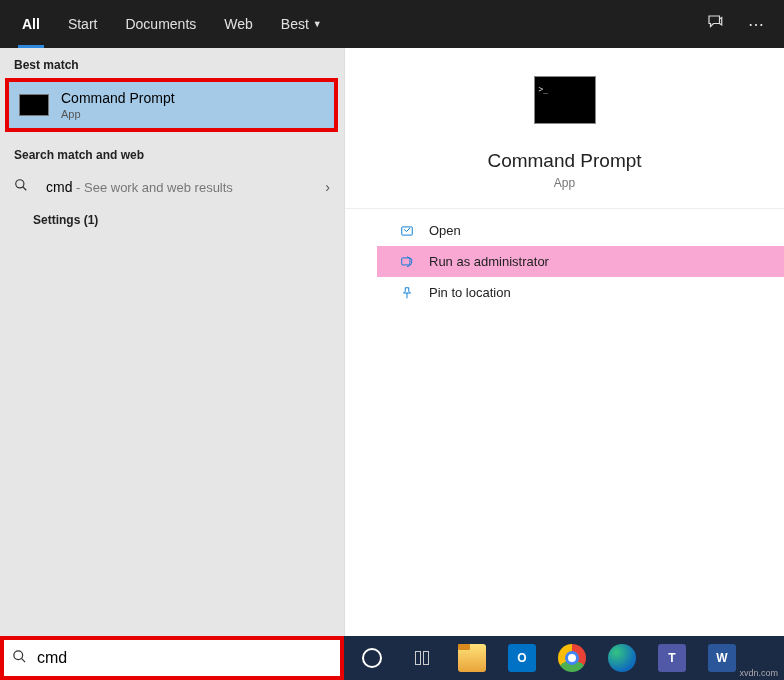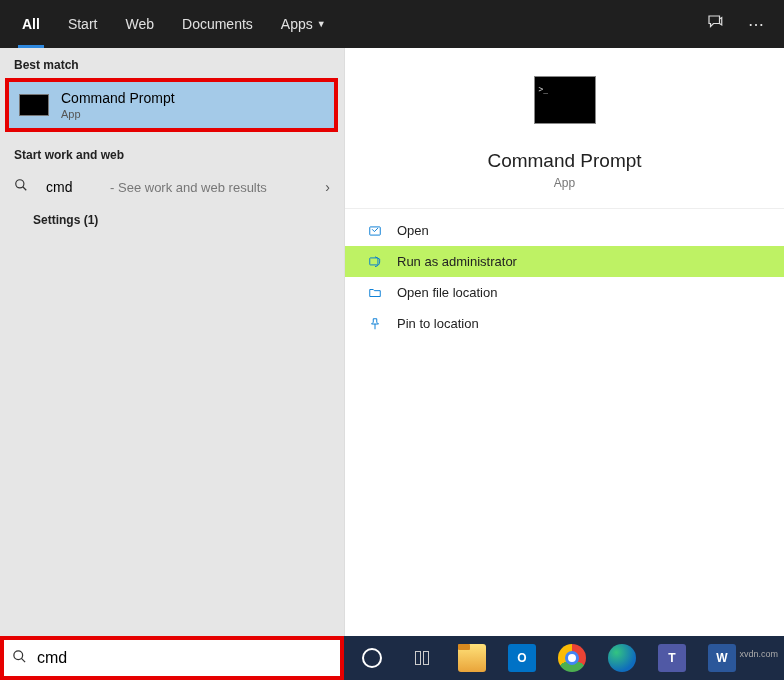--- a/index.html
+++ b/index.html
@@ -33,35 +33,35 @@
   }
   .best-match .icon-box { width: 30px; height: 22px; background: #000; border: 1px solid #777; margin-right: 12px; }
   .bm-title { font-size: 14px; color: #000; }
   .bm-sub { font-size: 11px; color: #555; margin-top: 2px; }
 
   .search-web {
     display: flex; align-items: center; padding: 10px 14px; cursor: pointer;
   }
   .search-web .icon { width: 18px; font-size: 14px; color: #333; margin-right: 14px; }
   .search-web .text { flex: 1; font-size: 14px; color: #000; }
-  .search-web .hint { color: #777; font-size: 13px; padding-left: 34px; }
+  .search-web .hint { color: #777; font-size: 13px; }
   .search-web .chev { color: #555; font-size: 14px; }
 
   .settings-head { font-size: 12px; font-weight: 600; color: #222; padding: 8px 14px; margin-left: 19px; }
 
   
   .detail-top { display: flex; flex-direction: column; align-items: center; padding: 28px 16px 18px; border-bottom: 1px solid #eee; }
   .detail-icon { width: 62px; height: 48px; background: #000; border: 1px solid #888; position: relative; margin-bottom: 26px; }
   .detail-icon::before { content:">_"; color:#ccc; font-size:8px; position:absolute; top:8px; left:4px; font-family: monospace; }
   .detail-title { font-size: 19px; color: #222; margin-bottom: 4px; }
   .detail-sub { font-size: 12px; color: #777; }
 
   .actions { display: flex; flex-direction: column; padding: 6px 0; }
-  .action { display: flex; align-items: flex-end; padding: 8px 22px; font-size: 13px; color: #222; cursor: pointer; }
-  .action.hover { background: #bef264; }
+  .action { display: flex; align-items: flex-end; padding: 8px 22px; font-size: 13px; color: #222; cursor: pointer; margin-left: 32px; }
+  .action.hover { background: #f9a8d4; }
   .action .aicon { width: 16px; color: #0078d4; margin-right: 14px; font-size: 13px; display:flex; align-items:center; justify-content:center; }
   .action .aicon svg { width:14px; height:14px; }
 
   
   .searchbar-row {
     position: absolute; left: 0; bottom: 0; width: 344px; height: 44px;
     border: 4px solid #e60000; background: #fff; display: flex; align-items: center; padding: 0 8px;
   }
   .searchbar-row .sicon { font-size: 14px; color: #333; margin-right: 10px; }
   .searchbar-row input { border: none; outline: none; font-size: 16px; flex: 1; background: transparent; }
@@ -75,34 +75,34 @@
   .tb-icon { width: 28px; height: 28px; border-radius: 3px; }
   .c-cortana { border: 2px solid #fff; border-radius: 50%; width:20px; height:20px; }
   .c-taskview { display:flex; gap:2px; } .c-taskview span{ width:6px;height:14px;border:1px solid #ccc;}
   .c-explorer { background: linear-gradient(#ffe27a,#e9a43a); position:relative; } .c-explorer::before{content:"";position:absolute;top:0;left:0;width:12px;height:6px;background:#d98a1f;border-radius:1px;}
   .c-outlook { background:#0072c6; color:#fff; font-size:12px; font-weight:700; display:flex;align-items:center;justify-content:center;}
   .c-chrome { background: conic-gradient(#ea4335 0 120deg,#4caf50 120deg 240deg,#fbbc05 240deg 360deg); border-radius:50%; position:relative;} .c-chrome::after{content:"";position:absolute;inset:7px;background:#fff;border-radius:50%;border:3px solid #4285f4;}
   .c-edge { background: radial-gradient(circle at 30% 30%,#33c481,#0f6cbd 70%); border-radius:50%;}
   .c-teams { background:#5059a5; color:#fff; font-size:12px; font-weight:700; display:flex;align-items:center;justify-content:center;}
   .c-word { background:#2b579a; color:#fff; font-size:12px; font-weight:700; display:flex;align-items:center;justify-content:center;}
 
-  .watermark{position:absolute;right:6px;bottom:21px;color:#aaa;font-size:9px;}
+  .watermark{position:absolute;right:6px;bottom:2px;color:#aaa;font-size:9px;}
 </style>
 </head>
 <body>
 
 <div class="container">
 
   <div class="tabs">
     <div class="tab active">All</div>
     <div class="tab">Start</div>
+    <div class="tab">Documents</div>
     <div class="tab">Web</div>
-    <div class="tab">Documents</div>
     <div class="tab">
-      <span>Apps</span>
+      <span>Best</span>
       <span class="caret">▼</span>
     </div>
     <div class="tab-spacer"></div>
     <div class="tab-icon">
       <svg width="18" height="18" viewBox="0 0 24 24" fill="none" stroke="#ddd" stroke-width="1.6">
           <path d="M4 4h14v10H10l-4 4v-4H4z"></path>
           <path d="M18 8l3-2v10l-3-2"></path>
         </svg>
     </div>
     <div class="tab-icon">⋯</div>
@@ -114,21 +114,21 @@
       <div class="section-header">Best match</div>
 
       <div class="best-match">
         <div class="icon-box"></div>
         <div>
           <div class="bm-title">Command Prompt</div>
           <div class="bm-sub">App</div>
         </div>
       </div>
 
-      <div class="section-header">Start work and web</div>
+      <div class="section-header">Search match and web</div>
 
       <div class="search-web">
         <div class="icon">
           <svg width="14" height="14" viewBox="0 0 24 24" fill="none" stroke="#333" stroke-width="2">
               <circle cx="10" cy="10" r="7"></circle>
               <line x1="15" y1="15" x2="21" y2="21"></line>
             </svg>
         </div>
         <div class="text">
           <span>cmd</span><span class="hint"> - See work and web results</span>
@@ -160,28 +160,20 @@
               <svg viewBox="0 0 24 24" fill="none" stroke="#0078d4" stroke-width="1.6">
                 <rect x="3" y="5" width="14" height="12" rx="1"></rect>
                 <path d="M12 3l8 4v5c0 4-3 7-8 8"></path>
               </svg>
             </span>
           <span>Run as administrator</span>
         </div>
         <div class="action">
           <span class="aicon">
               <svg viewBox="0 0 24 24" fill="none" stroke="#0078d4" stroke-width="1.6">
-                <path d="M3 6h6l2 2h10v10H3z"></path>
-              </svg>
-            </span>
-          <span>Open file location</span>
-        </div>
-        <div class="action">
-          <span class="aicon">
-              <svg viewBox="0 0 24 24" fill="none" stroke="#0078d4" stroke-width="1.6">
                 <path d="M9 3h6v6l3 3H6l3-3z"></path>
                 <line x1="12" y1="12" x2="12" y2="21"></line>
               </svg>
             </span>
           <span>Pin to location</span>
         </div>
       </div>
     </div>
   </div>
 </div>

